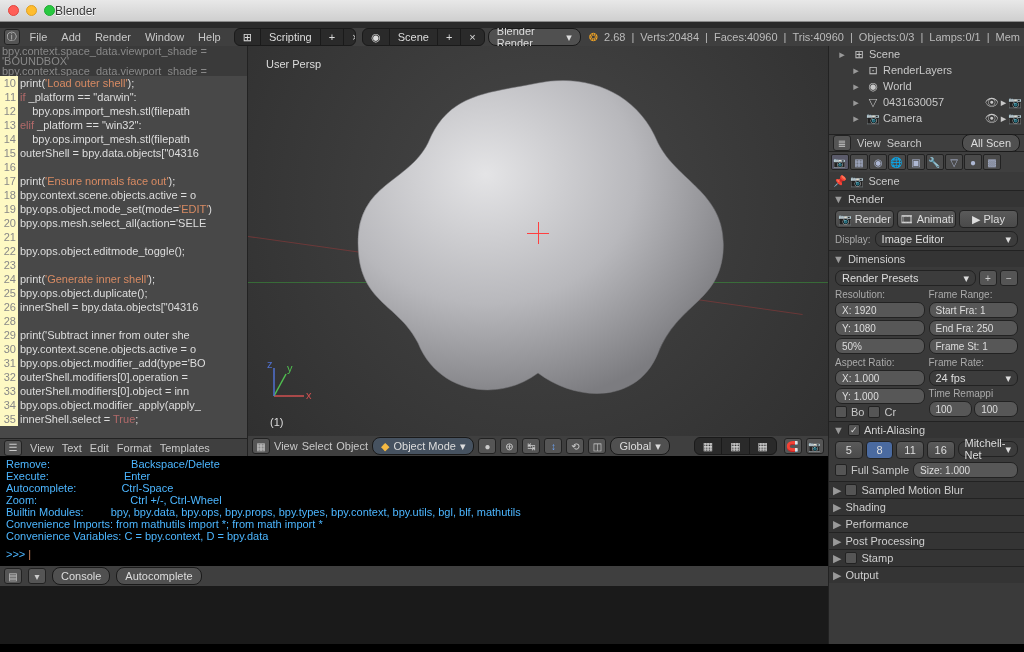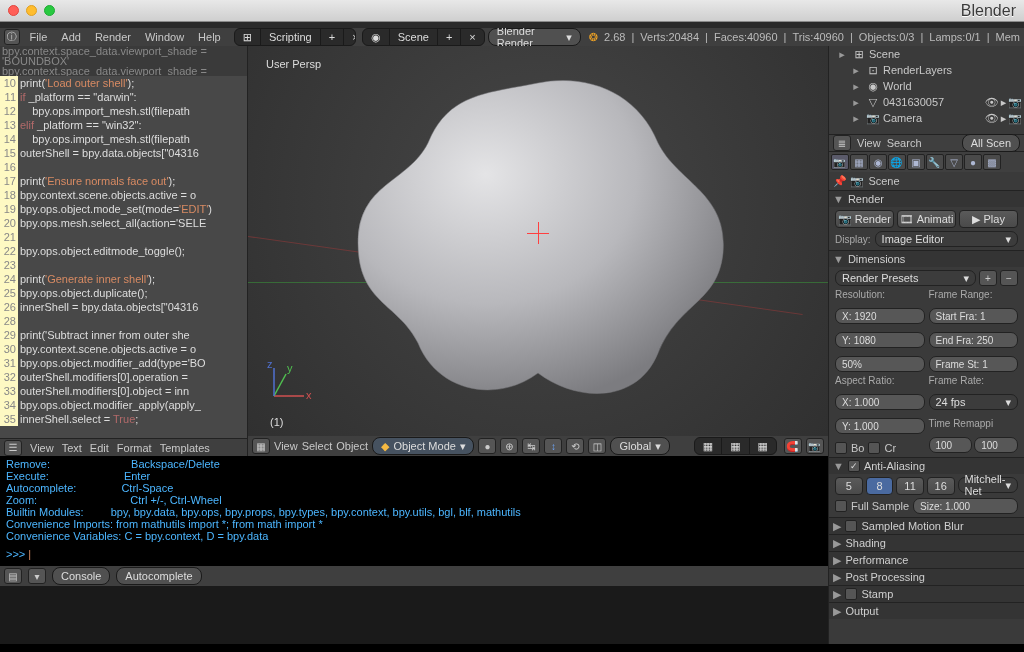--- a/index.html
+++ b/index.html
@@ -1,20 +1,20 @@
 <!DOCTYPE html>
 <html><head>
 <meta charset="utf-8">
 <style>
 *{margin:0;padding:0;box-sizing:border-box;font-family:"Lucida Grande",Arial,sans-serif;font-size:11px;user-select:none}
 body{background:#000;width:1024px;height:652px;overflow:hidden}
 .mac-titlebar{height:22px;background:linear-gradient(#e8e8e8,#cfcfcf);display:flex;align-items:center;padding:0 8px;border-bottom:1px solid #8a8a8a}
 .traffic-lights{display:flex;gap:7px}
 .traffic-lights span{width:11px;height:11px;border-radius:50%;display:block}
-.window-title{flex:1;text-align:right;color:#3a3a3a;font-size:16px;text-shadow:0 1px 0 #fff}
+.window-title{flex:1;text-align:left;color:#3a3a3a;font-size:12px;text-shadow:0 1px 0 #fff}
 .info-bar{height:18px;background:#3f3f3f;display:flex;align-items:center;color:#c8c8c8;padding:0 4px;overflow:hidden}
 .menu{display:flex;gap:6px;padding:0 6px}
 .menu span{color:#c8c8c8;padding:2px 4px}
 .pill-group{display:flex;background:#2a2a2a;border:1px solid #1a1a1a;border-radius:6px;overflow:hidden;height:18px;align-items:center;margin:0 3px}
 .pill-seg{padding:0 8px;color:#ddd;height:100%;display:flex;align-items:center;border-right:1px solid #1a1a1a}
 .pill-seg:last-child{border-right:none}
 .pill-drop{background:#505050;color:#ddd;padding:0 8px;border-radius:8px;height:18px;display:flex;align-items:center;border:1px solid #1a1a1a}
 .top-icons{display:flex;gap:2px;align-items:center;margin-left:4px;color:#bbb}
 .splitV{display:flex;flex-direction:column;height:calc(100% - 38px)}
 .splitH{display:flex}
@@ -43,21 +43,21 @@
 .tabicon{width:18px;height:16px;background:#4a4a4a;border:1px solid #222;border-radius:2px;display:flex;align-items:center;justify-content:center;color:#aeb8d4;font-size:10px}
 .tabicon.active{background:#5a5a6a}
 .panel-head{background:#343434;height:17px;display:flex;align-items:center;padding:0 4px;border-top:1px solid #222;color:#cfcfcf}
 .panel-head .caret{margin-right:4px;color:#999}
 .panel-body{padding:3px 6px;display:flex;flex-direction:column;gap:3px}
 .btn-row{display:flex;gap:3px}
 .btn3{flex:1;height:18px;background:linear-gradient(#5a5a5a,#4a4a4a);border:1px solid #222;border-radius:4px;display:flex;align-items:center;justify-content:center;color:#ddd}
 .field{height:16px;background:#575757;border:1px solid #222;border-radius:7px;display:flex;align-items:center;padding:0 6px;color:#ddd;font-size:10px}
 .field.select{background:#3c3c3c;justify-content:space-between}
 .twocol{display:flex;gap:4px}
-.twocol>div{flex:1;display:flex;flex-direction:column;gap:8px}
+.twocol>div{flex:1;display:flex;flex-direction:column;gap:2px}
 .lbl{color:#aaa;font-size:10px}
 .chk{display:flex;align-items:flex-end;gap:4px}
 .chk .box{width:12px;height:12px;background:#555;border:1px solid #222;border-radius:2px;display:flex;align-items:center;justify-content:center;color:#ddd;font-size:9px}
 .blob{position:absolute;left:50%;top:48%;transform:translate(-50%,-50%)}
 .crosshair{position:absolute;left:50%;top:48%;transform:translate(-50%,-50%);width:22px;height:22px}
 .crosshair::before,.crosshair::after{content:"";position:absolute;background:#ff4040}
 .crosshair::before{left:0;right:0;top:50%;height:1px}
 .crosshair::after{top:0;bottom:0;left:50%;width:1px}
 .axes{position:absolute;left:16px;bottom:30px}
 </style>

